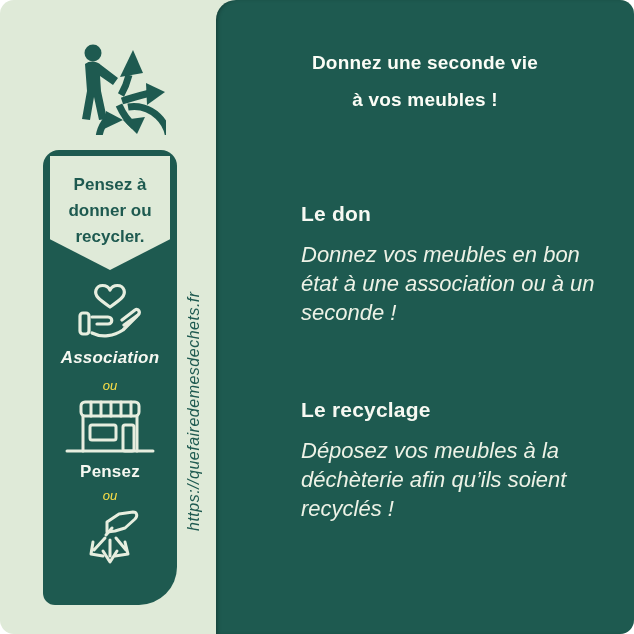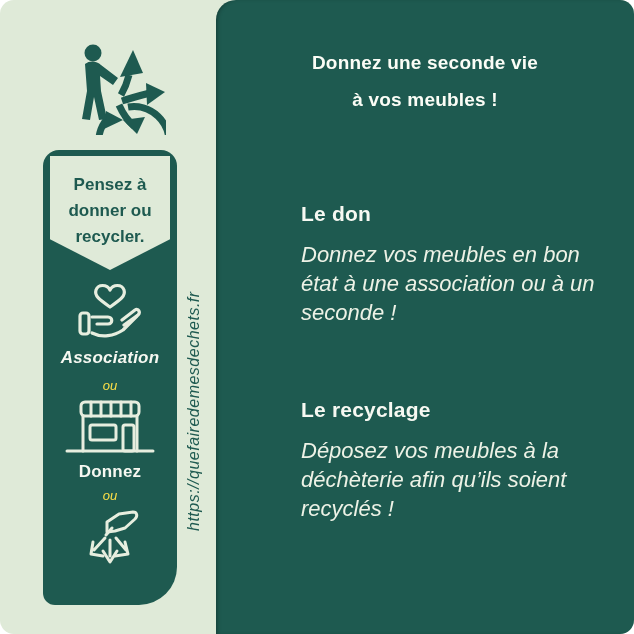--- a/index.html
+++ b/index.html
@@ -114,21 +114,21 @@
 
     <svg class="ribbon-icon icon-store" viewBox="0 0 90 54" fill="none" stroke="#e7eedf" stroke-width="3" stroke-linecap="round" stroke-linejoin="round">
       <rect x="16" y="2" width="58" height="14" rx="4"></rect>
       <path d="M26 2 V16 M36 2 V16 M46 2 V16 M56 2 V16 M66 2 V16"></path>
       <path d="M18 16 V51 M72 16 V51"></path>
       <rect x="25" y="25" width="26" height="15" rx="2"></rect>
       <rect x="58" y="25" width="11" height="26" rx="2"></rect>
       <path d="M2 51 H88"></path>
     </svg>
 
-    <div class="ribbon-label label-magasin">Donnez</div>
+    <div class="ribbon-label label-magasin">Pensez</div>
 
     <div class="ribbon-sep sep-2">ou</div>
 
     <svg class="ribbon-icon icon-sort" viewBox="0 0 62 62" fill="none" stroke="#e7eedf" stroke-width="3" stroke-linecap="round" stroke-linejoin="round">
       <path d="M28 16 L40 8 L54 6 C58 6 59 10 56 13 L46 22 L36 25 L28 26 Z"></path>
       <path d="M33 22 L27 29"></path>
       <path d="M26 32 L15 44 M24 50 L12 48 L14 36"></path>
       <path d="M31 34 L31 50 M24 45 L31 56 L38 45"></path>
       <path d="M37 32 L47 44 M36 50 L49 48 L46 36"></path>
     </svg>

